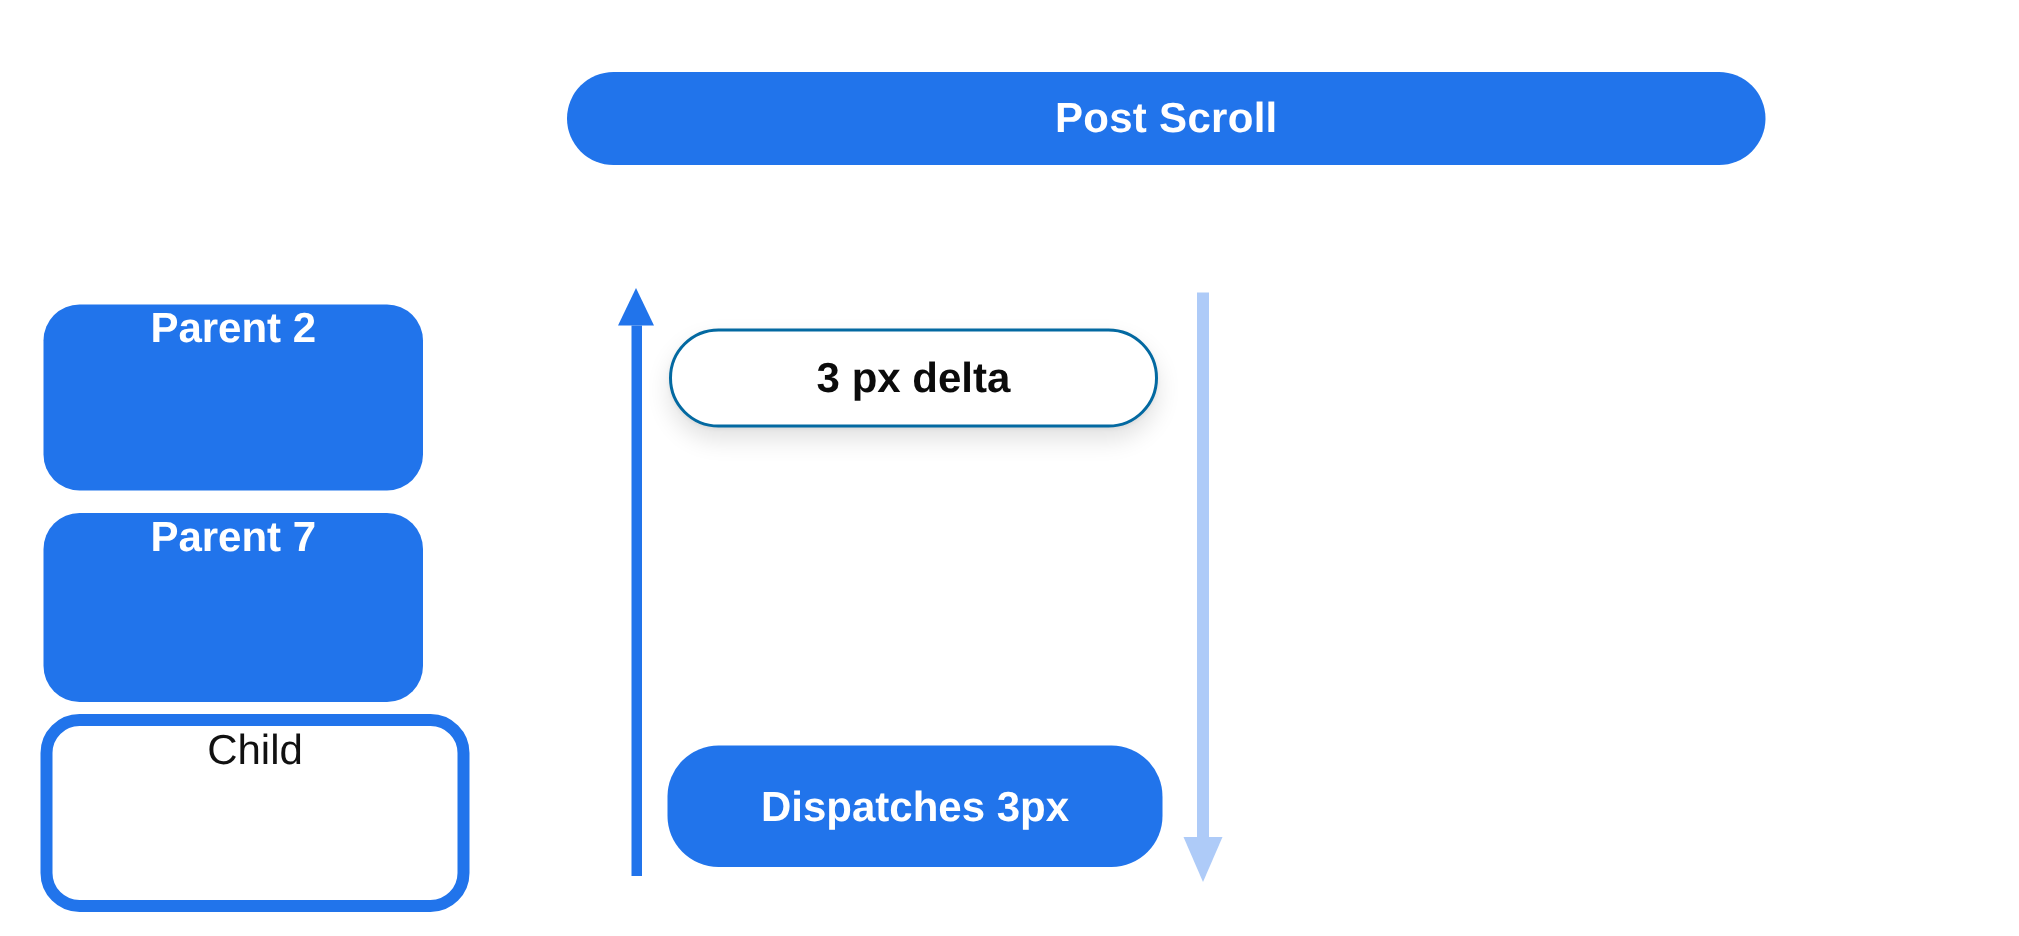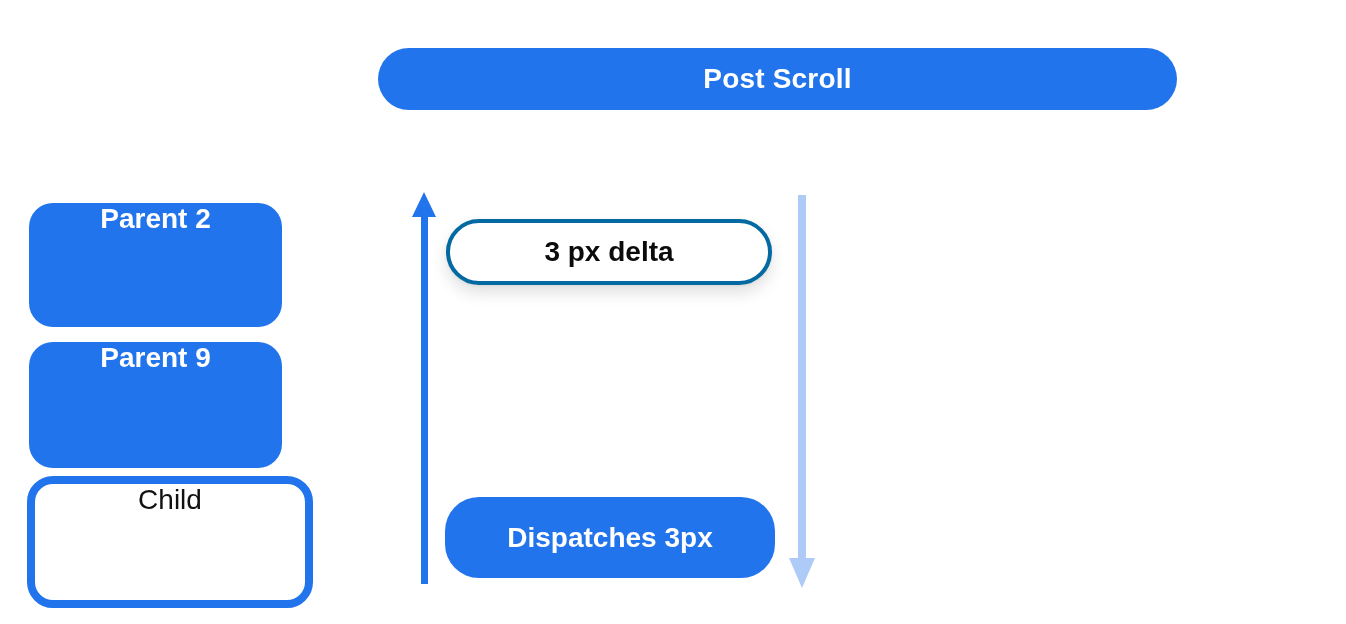--- a/index.html
+++ b/index.html
@@ -110,21 +110,21 @@
     justify-content: center;
     border-radius: 34px;
     box-sizing: border-box;
   }
   .pill.delta {
     left: 446px;
     top: 219px;
     width: 326px;
     height: 66px;
     background: #ffffff;
-    border: 4px solid #0369a1;
+    border: 2px solid #0369a1;
     box-shadow: 0 8px 16px rgba(0,0,0,0.12), 0 1px 3px rgba(0,0,0,0.06);
     text-align: center;
   }
   .pill.delta span {
     color: #0b0b0b;
     font-size: 28px;
     font-weight: 700;
   }
   .pill.dispatch {
     left: 445px;
@@ -146,21 +146,21 @@
 
   <div class="banner">
     <span>Post Scroll</span>
   </div>
 
   <div class="hbox filled parent2">
     <span>Parent 2</span>
   </div>
 
   <div class="hbox filled parent1">
-    <span>Parent 9</span>
+    <span>Parent 7</span>
   </div>
 
   <div class="hbox outlined child">
     <span>Child</span>
   </div>
 
   <div class="arrow arrow-up">
     <div class="head"></div>
     <div class="shaft"></div>
   </div>

